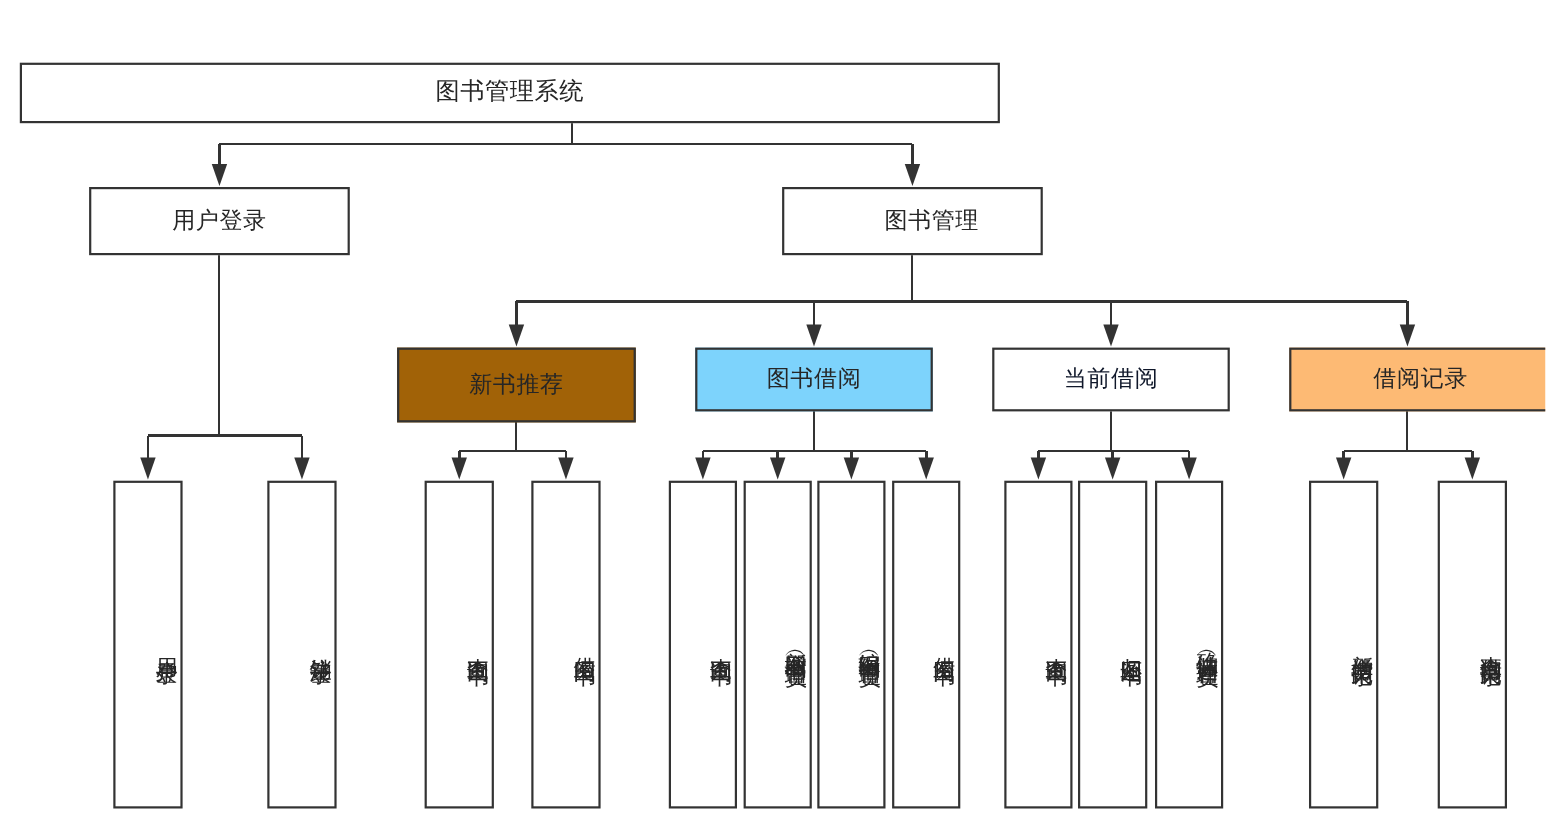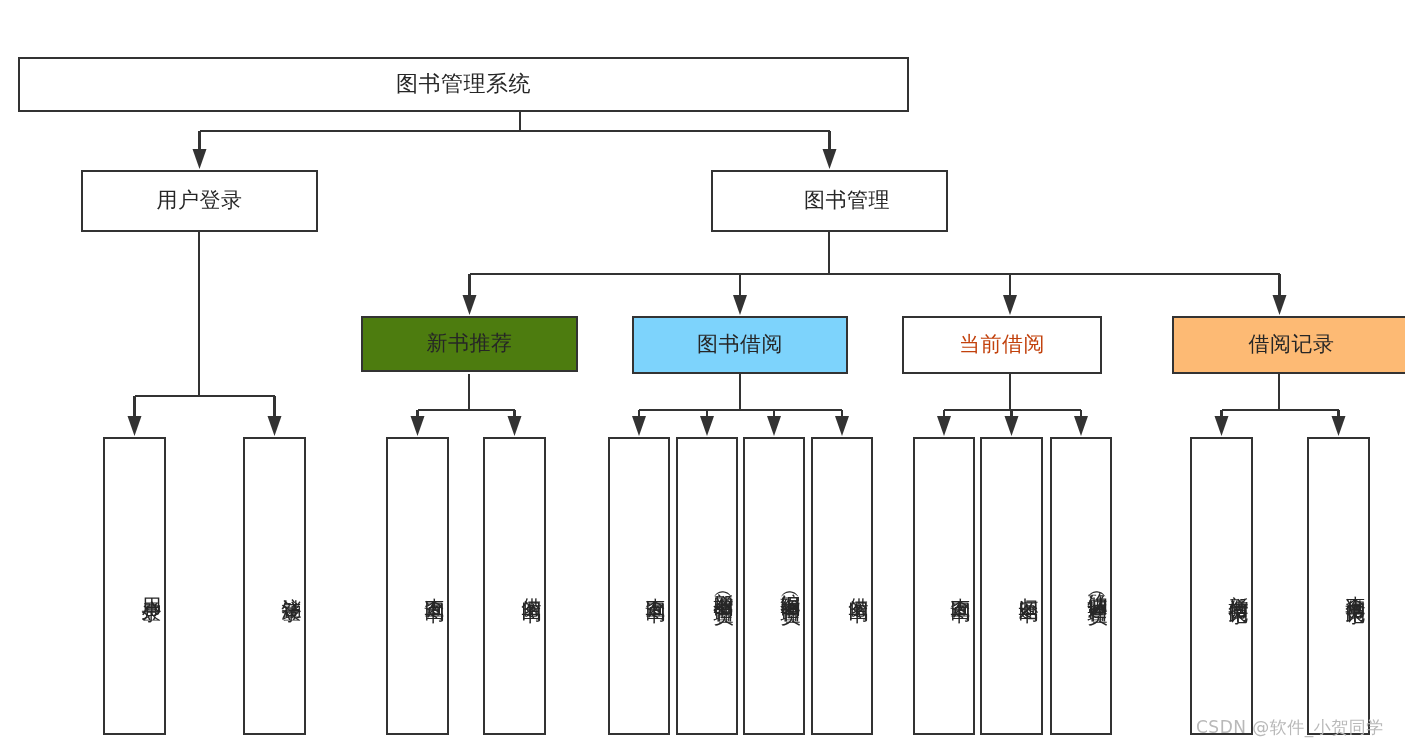--- a/index.html
+++ b/index.html
@@ -135,27 +135,27 @@
   <div id="nodes">
       <div class="node horiz root" style="left: 18px; top: 13px; width: 891px; height: 55px; border-color: rgb(51, 51, 51); background: rgb(255, 255, 255); color: rgb(38, 38, 38); margin-top: 44px;">
         <span class="nlabel">图书管理系统</span>
       </div>
       <div class="node horiz" style="left: 81px; top: 170px; width: 237px; height: 62px; border-color: rgb(51, 51, 51); background: rgb(255, 255, 255); color: rgb(38, 38, 38);">
         <span class="nlabel">用户登录</span>
       </div>
       <div class="node horiz" style="left: 711px; top: 170px; width: 237px; height: 62px; border-color: rgb(51, 51, 51); background: rgb(255, 255, 255); color: rgb(38, 38, 38); padding-left: 35px;">
         <span class="nlabel">图书管理</span>
       </div>
-      <div class="node horiz" style="left: 361px; top: 316px; width: 217px; height: 56px; border-color: rgb(51, 51, 51); background: #4d7c0f; color: rgb(38, 38, 38);">
+      <div class="node horiz" style="left: 361px; top: 316px; width: 217px; height: 68px; border-color: rgb(51, 51, 51); background: #a16207; color: rgb(38, 38, 38);">
         <span class="nlabel">新书推荐</span>
       </div>
       <div class="node horiz" style="left: 632px; top: 316px; width: 216px; height: 58px; border-color: rgb(51, 51, 51); background: #7dd3fc; color: rgb(38, 38, 38);">
         <span class="nlabel">图书借阅</span>
       </div>
-      <div class="node horiz" style="left: 902px; top: 316px; width: 200px; height: 58px; border-color: rgb(51, 51, 51); background: rgb(255, 255, 255); color: #c2410c; justify-content: center;">
+      <div class="node horiz" style="left: 902px; top: 316px; width: 216px; height: 58px; border-color: rgb(51, 51, 51); background: rgb(255, 255, 255); color: #0f172a; justify-content: center;">
         <span class="nlabel">当前借阅</span>
       </div>
       <div class="node horiz" style="left: 1172px; top: 316px; width: 239px; height: 58px; border-color: rgb(51, 51, 51); background: #fdba74; color: rgb(38, 38, 38);">
         <span class="nlabel">借阅记录</span>
       </div>
       <div class="node vert" style="left: 103px; top: 437px; width: 63px; height: 298px; border-color: rgb(51, 51, 51); background: rgb(255, 255, 255); color: rgb(38, 38, 38);">
         <span class="nlabel">用户登录</span>
       </div>
       <div class="node vert" style="left: 243px; top: 437px; width: 63px; height: 298px; border-color: rgb(51, 51, 51); background: rgb(255, 255, 255); color: rgb(38, 38, 38);">
         <span class="nlabel">注销登录</span>
@@ -187,14 +187,13 @@
       <div class="node vert" style="left: 1050px; top: 437px; width: 62px; height: 298px; border-color: rgb(51, 51, 51); background: rgb(255, 255, 255); color: rgb(38, 38, 38);">
         <span class="nlabel">确认归还（管理员）</span>
       </div>
       <div class="node vert" style="left: 1190px; top: 437px; width: 63px; height: 298px; border-color: rgb(51, 51, 51); background: rgb(255, 255, 255); color: rgb(38, 38, 38);">
         <span class="nlabel">新增借阅记录</span>
       </div>
       <div class="node vert" style="left: 1307px; top: 437px; width: 63px; height: 298px; border-color: rgb(51, 51, 51); background: rgb(255, 255, 255); color: rgb(38, 38, 38);">
         <span class="nlabel">查询借阅记录</span>
       </div>
     </div>
-  <div class="watermark" style="left: 1196px; top: 716px; color: rgb(185, 185, 185);">CSDN @软件_小贺同学</div>
 </div>
 
 </body></html>

